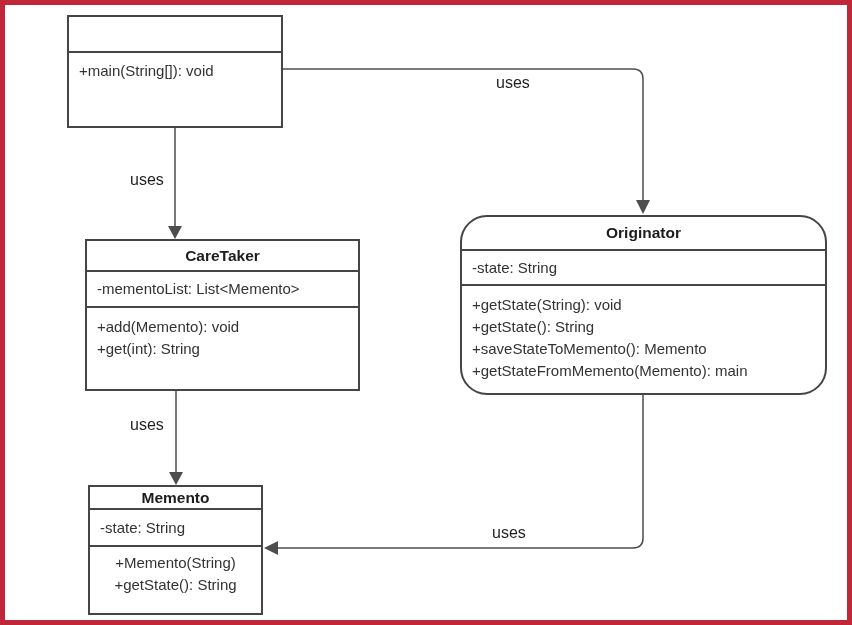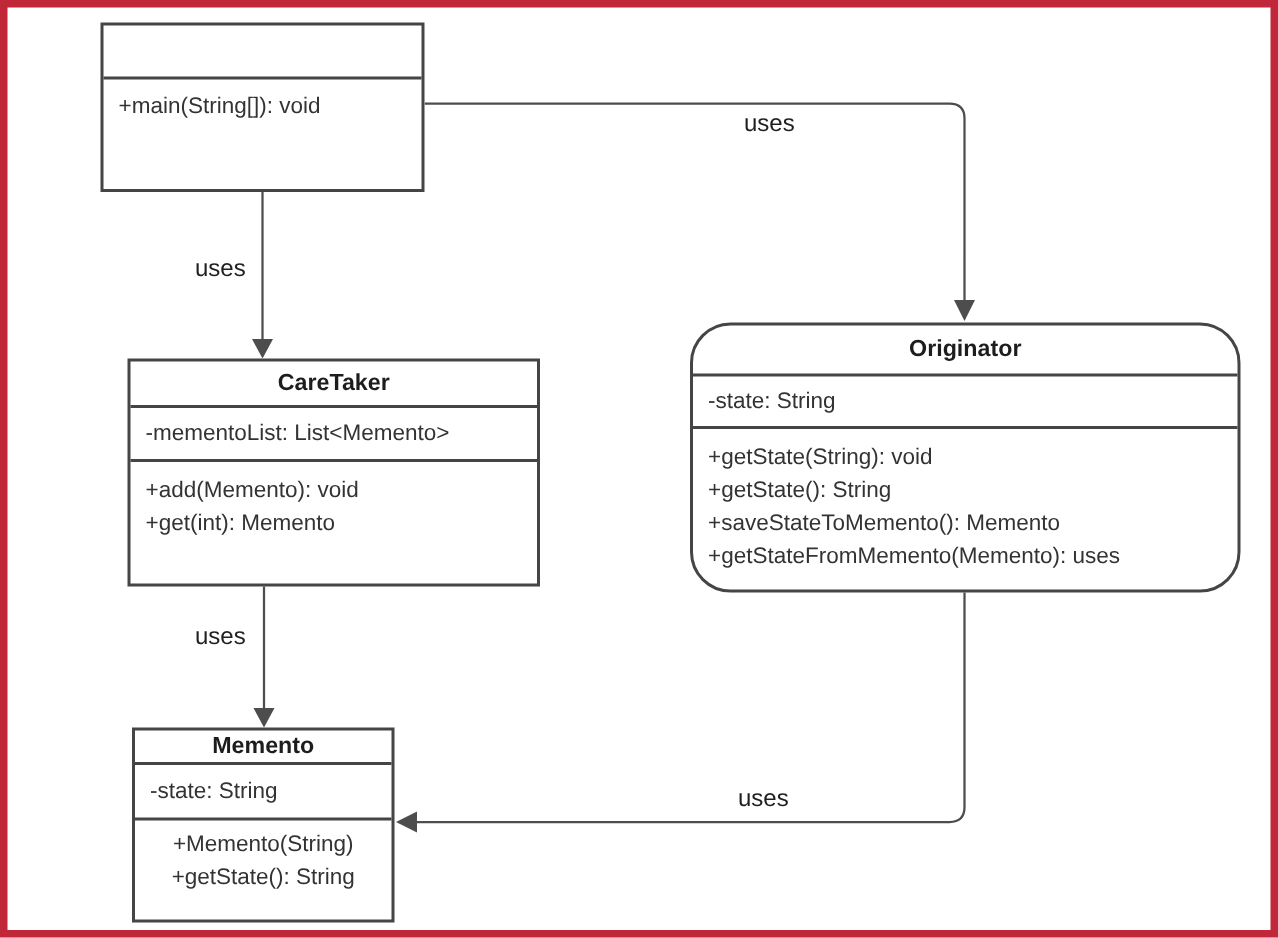--- a/index.html
+++ b/index.html
@@ -105,34 +105,34 @@
     </div>
   </div>
 
   <div class="uml-class" style="left:32px; top:234px; width:275px; height:152px;margin-left:48px;">
     <div class="cls-title" style="height:31px;">CareTaker</div>
     <div class="cls-attrs" style="height:36px;">
       <div class="member">-mementoList: List&lt;Memento&gt;</div>
     </div>
     <div class="cls-methods" style="height:59px;">
       <div class="member">+add(Memento): void</div>
-      <div class="member">+get(int): Memento</div>
+      <div class="member">+get(int): String</div>
     </div>
   </div>
 
   <div class="uml-class" style="left:455px; top:210px; width:367px; height:180px;border-radius:27px;">
     <div class="cls-title" style="height:34px;">Originator</div>
     <div class="cls-attrs" style="height:35px;">
       <div class="member">-state: String</div>
     </div>
     <div class="cls-methods" style="height:103px;">
       <div class="member">+getState(String): void</div>
       <div class="member">+getState(): String</div>
       <div class="member">+saveStateToMemento(): Memento</div>
-      <div class="member">+getStateFromMemento(Memento): uses</div>
+      <div class="member">+getStateFromMemento(Memento): main</div>
     </div>
   </div>
 
   <div class="uml-class" style="left:83px; top:480px; width:175px; height:130px;">
     <div class="cls-title" style="height:23px;">Memento</div>
     <div class="cls-attrs" style="height:37px;">
       <div class="member">-state: String</div>
     </div>
     <div class="cls-methods" style="height:54px;text-align:center;">
       <div class="member">+Memento(String)</div>

